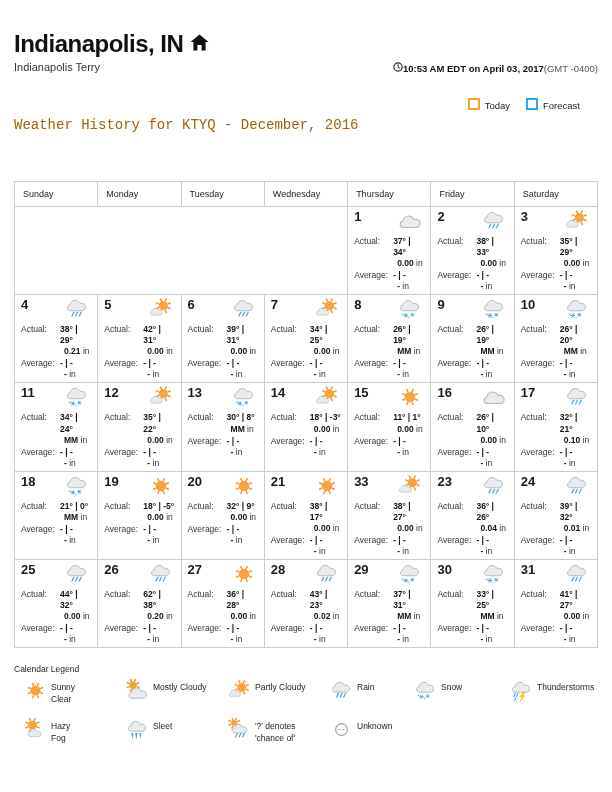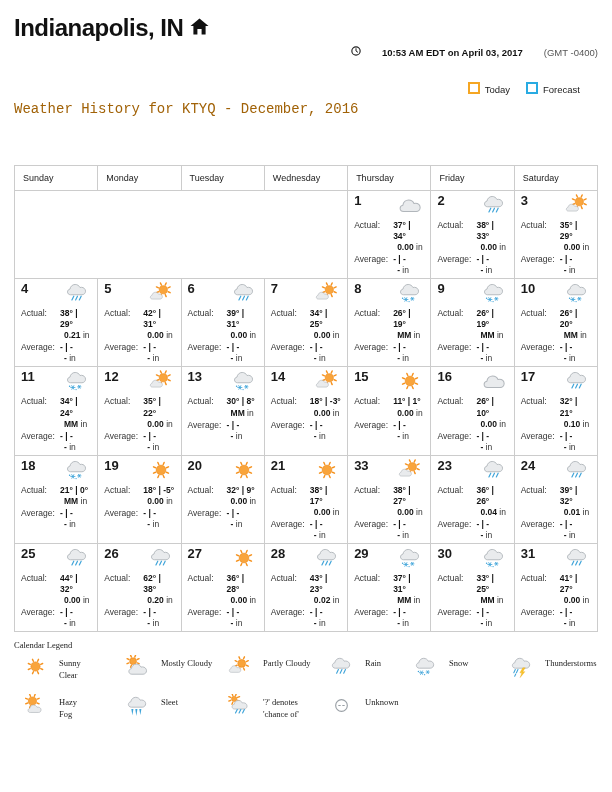--- a/index.html
+++ b/index.html
@@ -1,24 +1,24 @@
 <!DOCTYPE html>
 <html><head>
 <meta charset="utf-8">
 <style>
   html,body{margin:0;padding:0;background:#fff;}
   body{width:612px;height:792px;overflow:hidden;box-sizing:border-box;
        font-family:"Liberation Sans",sans-serif;color:#222;}
-  .page{padding:6px 14px;}
+  .page{padding:22px 14px;}
   
   .hdr{display:flex;justify-content:space-between;align-items:flex-start;}
   .city-line{display:flex;align-items:center;gap:7px;margin-top:8px;}
   .city{font-size:24px;font-weight:700;letter-spacing:-0.5px;color:#111;}
   .station{font-size:11px;color:#333;margin-top:3px;}
-  .hdr-right{margin-top:40px;font-size:9.5px;display:flex;align-items:center;gap:21px;white-space:nowrap;}
+  .hdr-right{margin-top:40px;font-size:9.5px;display:flex;align-items:center;gap:0;white-space:nowrap;}
   .ts{font-weight:700;color:#111;}
   .gmt{font-weight:400;color:#555;}
   
   .top-legend{display:flex;justify-content:flex-end;gap:16px;align-items:center;
               margin:24px 18px 0 0;font-size:9.5px;color:#222;}
   .chip{width:8px;height:8px;border:2px solid #000;display:inline-block;margin-right:5px;vertical-align:-1px;}
   
   .cal-title{font-size:14px;font-weight:400;color:#a16207;margin:6px 0 12px 0;font-family:Liberation Mono, monospace;}
   
   table.cal{border-collapse:collapse;table-layout:fixed;width:584px;margin-top:48px;}
@@ -27,41 +27,42 @@
   table.cal td{border:1px solid #ccc;height:80px;vertical-align:top;padding:3px 5px 2px 6px;}
   .ctop{display:flex;justify-content:space-between;align-items:flex-start;height:25px;}
   .daynum{font-size:13px;font-weight:700;color:#1a1a1a;line-height:1.1;}
   .wicon{margin-top:-1px;}
   .crow{display:flex;font-size:8.5px;line-height:1.3;margin-top:1px;color:#333;}
   .clbl{width:39px;flex:none;}
   .cval b{color:#111;font-weight:700;}
   .cval .l2{margin-left:4px;}
   .cval{color:#333;}
   
-  .cal-legend{margin-top:8px;font-family:Liberation Serif, serif;}
+  .cal-legend{margin-top:16px;}
   .cal-legend-title{font-size:8.5px;color:#222;margin-bottom:5px;}
   .lgrid{display:grid;grid-template-columns:102px 102px 102px 84px 96px 96px;row-gap:12px;margin-left:8px;}
-  .litem{display:flex;align-items:flex-start;gap:10px;}
+  .litem{display:flex;align-items:flex-start;gap:2px;}
   .llbl{font-size:8.5px;color:#222;white-space:pre-line;line-height:1.35;margin-top:3px;}
 </style>
 </head>
 <body>
 
 <div class="page">
 
   <div class="hdr">
     <div>
       <div class="city-line">
         <span class="city">Indianapolis, IN</span>
         <span>
           <svg width="19" height="17" viewBox="0 0 19 17" aria-hidden="true">
             <path d="M9.5 0.5 L18.5 8 H15.6 V16.5 H11.6 V11 H7.4 V16.5 H3.4 V8 H0.5 Z" fill="#111"></path>
           </svg>
         </span>
       </div>
+      <div class="station">Indianapolis Terry</div>
     </div>
     <div class="hdr-right">
       <span>
         <svg width="10" height="10" viewBox="0 0 12 12" aria-hidden="true">
           <circle cx="6" cy="6" r="5" fill="none" stroke="#222" stroke-width="1.4"></circle>
           <path d="M6 3.2 V6 L8 7.4" fill="none" stroke="#222" stroke-width="1.2" stroke-linecap="round"></path>
         </svg>
       </span>
       <span class="ts">10:53 AM EDT on April 03, 2017</span>
       <span class="gmt">(GMT -0400)</span>

